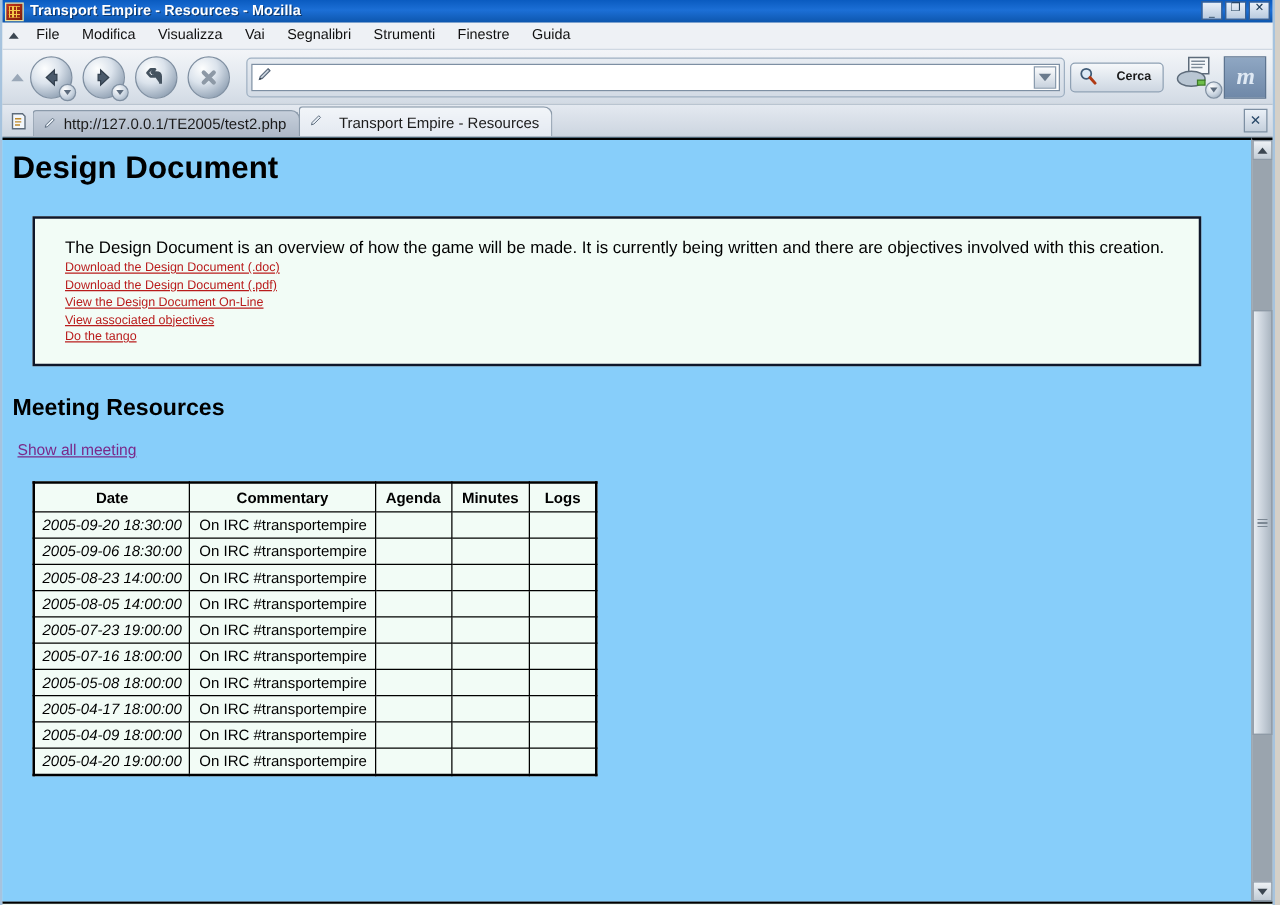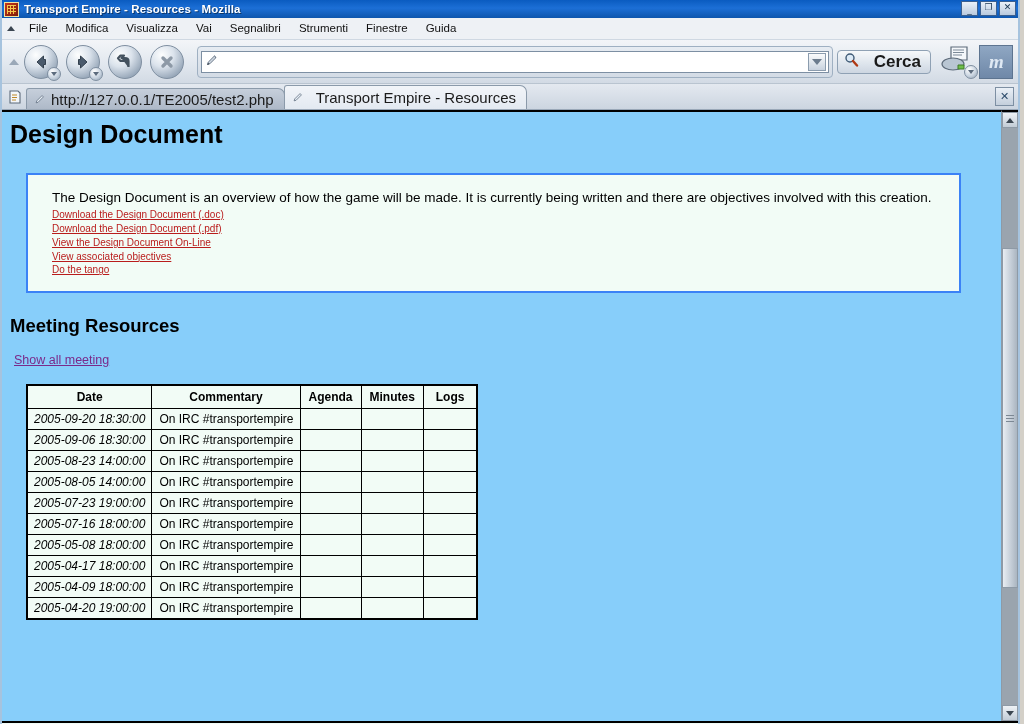--- a/index.html
+++ b/index.html
@@ -169,21 +169,21 @@
     border-top:6px solid #6b7b8d;
   }
   #searchbtn {
     height: 24px;
     margin-right: 6px;
     padding: 0 9px 0 6px;
     background: linear-gradient(to bottom,#f6f8fa,#dde4ec 60%,#cdd6e1);
     border: 1px solid #8fa1b4;
     border-radius: 4px;
     display: flex; align-items: center; gap: 15px;
-    font-size: 17px; font-weight: bold; color: #1a1a1a;
+    font-size: 10px; font-weight: bold; color: #1a1a1a;
     flex: 0 0 auto;
   }
   #printbtn {
     position: relative;
     width: 40px; height: 40px; flex: 0 0 auto;
     display:flex;align-items:center;justify-content:center;
   }
   #mozlogo {
     width: 34px; height: 34px; flex: 0 0 auto;
     margin-left: 2px;
@@ -208,21 +208,21 @@
   #tabicon {
     width: 22px; height: 24px;
     display:flex;align-items:center;justify-content:center;
     flex:0 0 auto;
   }
   .tab {
     height: 23px;
     display: flex; align-items: center;
     padding: 0 10px 0 7px;
     gap: 5px;
-    font-size: 15px; color: #1b1b1b;
+    font-size: 12px; color: #1b1b1b;
     border: 1px solid #8b9aaa;
     border-bottom: none;
     border-top-left-radius: 3px;
     border-top-right-radius: 7px;
     margin-right: -1px;
     white-space: nowrap;
     position: relative;
   }
   .tab.inactive {
     background: linear-gradient(to bottom,#c6cfdb,#aeb9c8);
@@ -262,21 +262,21 @@
 
   h1.pagetitle {
     margin: 8px 0 0 8px;
     font-size: 25px; font-weight: bold; color: #000;
     font-family: "Liberation Sans", sans-serif;
   }
 
   .panel {
     margin: 24px 40px 0 24px;
     background: #f2fcf6;
-    border: 2px solid #3b82f6;
+    border: 2px solid #0f172a;
     padding: 14px 16px 14px 24px;
   }
   .panel p {
     margin: 0 0 1px 0;
     font-size: 13.5px; color: #000; line-height: 1.35;
   }
   .panel a {
     display: block;
     font-size: 10px;
     color: #b91c1c;

